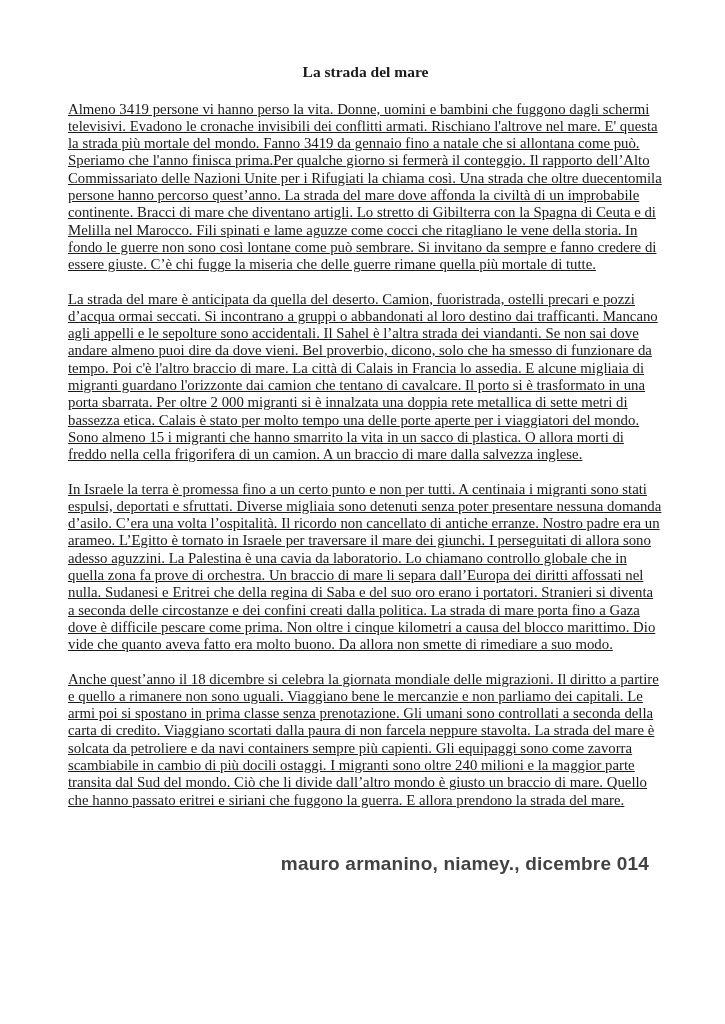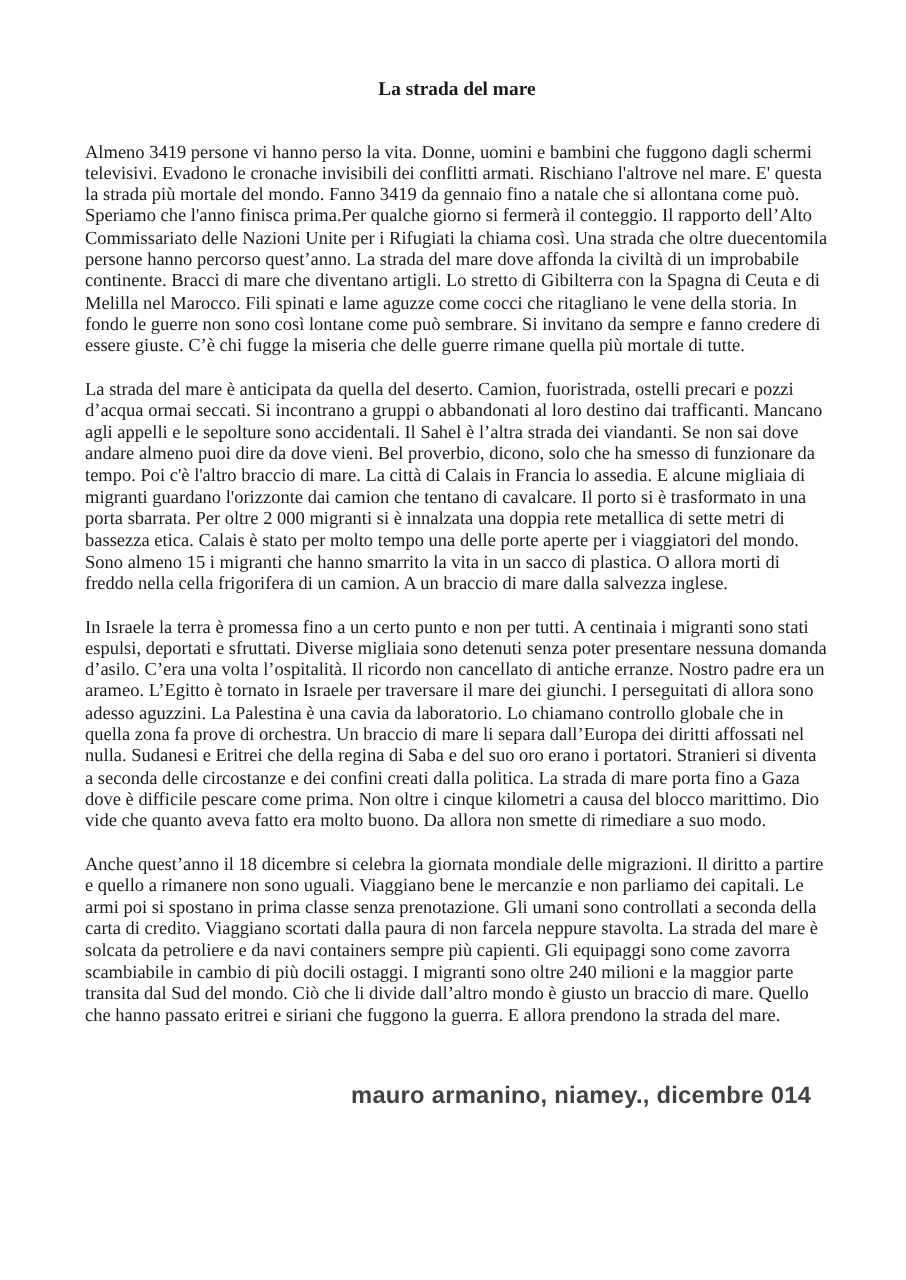--- a/index.html
+++ b/index.html
@@ -16,30 +16,31 @@
     box-sizing: border-box;
     padding: 63px 62px 0 68px;
     overflow: hidden;
   }
   .doc-title {
     font-family: "Liberation Serif", "DejaVu Serif", serif;
     font-size: 15.5px;
     font-weight: bold;
     color: #1a1a1a;
     text-align: center;
-    margin: 0 0 32px 0;
+    margin: 0 0 19px 0;
     line-height: 1.2;
   }
   .doc-paragraph {
     font-family: "Liberation Serif", "DejaVu Serif", serif;
     font-size: 14.8px;
     line-height: 17.3px;
     color: #1a1a1a;
     text-align: left;
     margin: 0 0 17px 0;
+    text-decoration: underline;
   }
   .doc-signature {
     font-family: "Liberation Sans", "DejaVu Sans", sans-serif;
     font-size: 19px;
     font-weight: bold;
     color: #424242;
     text-align: right;
     margin: 44px 14px 0 0;
     letter-spacing: 0.2px;
   }

